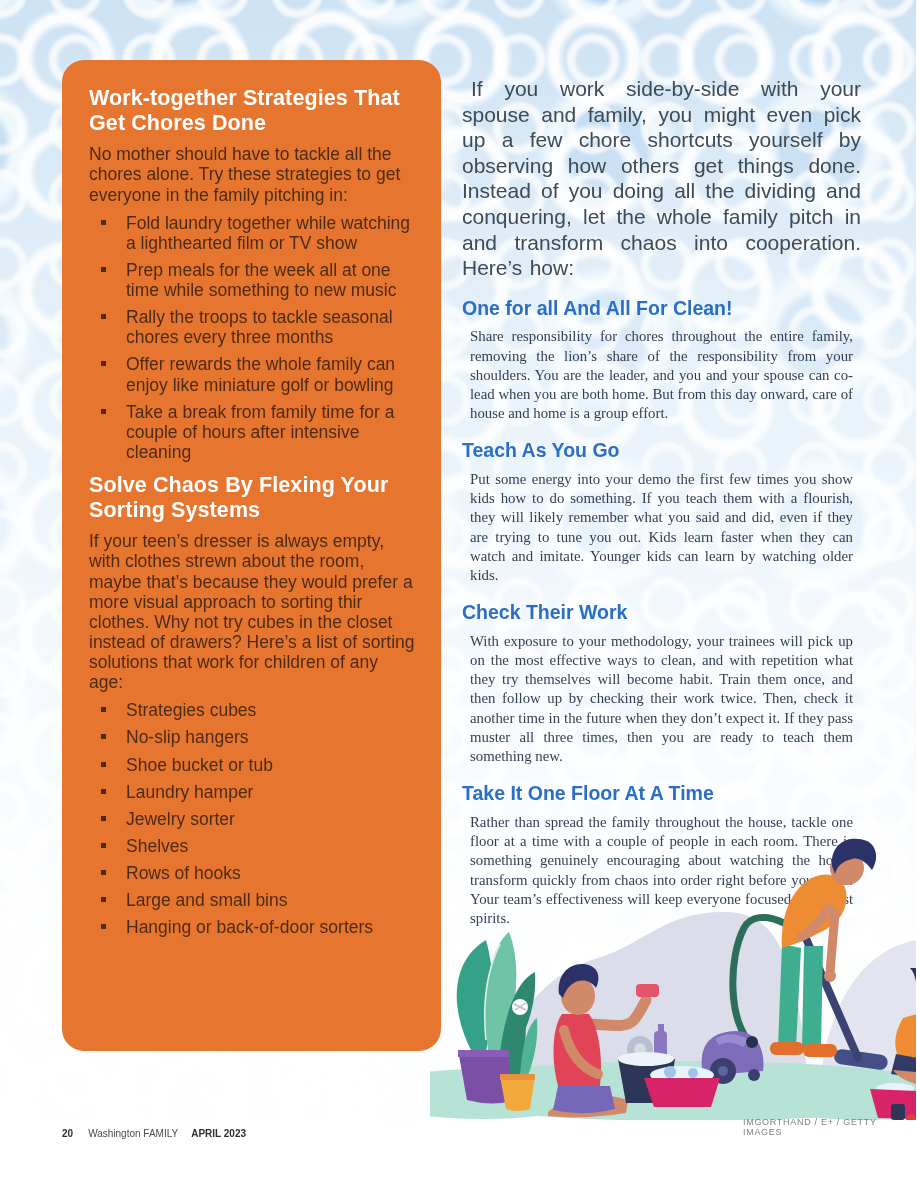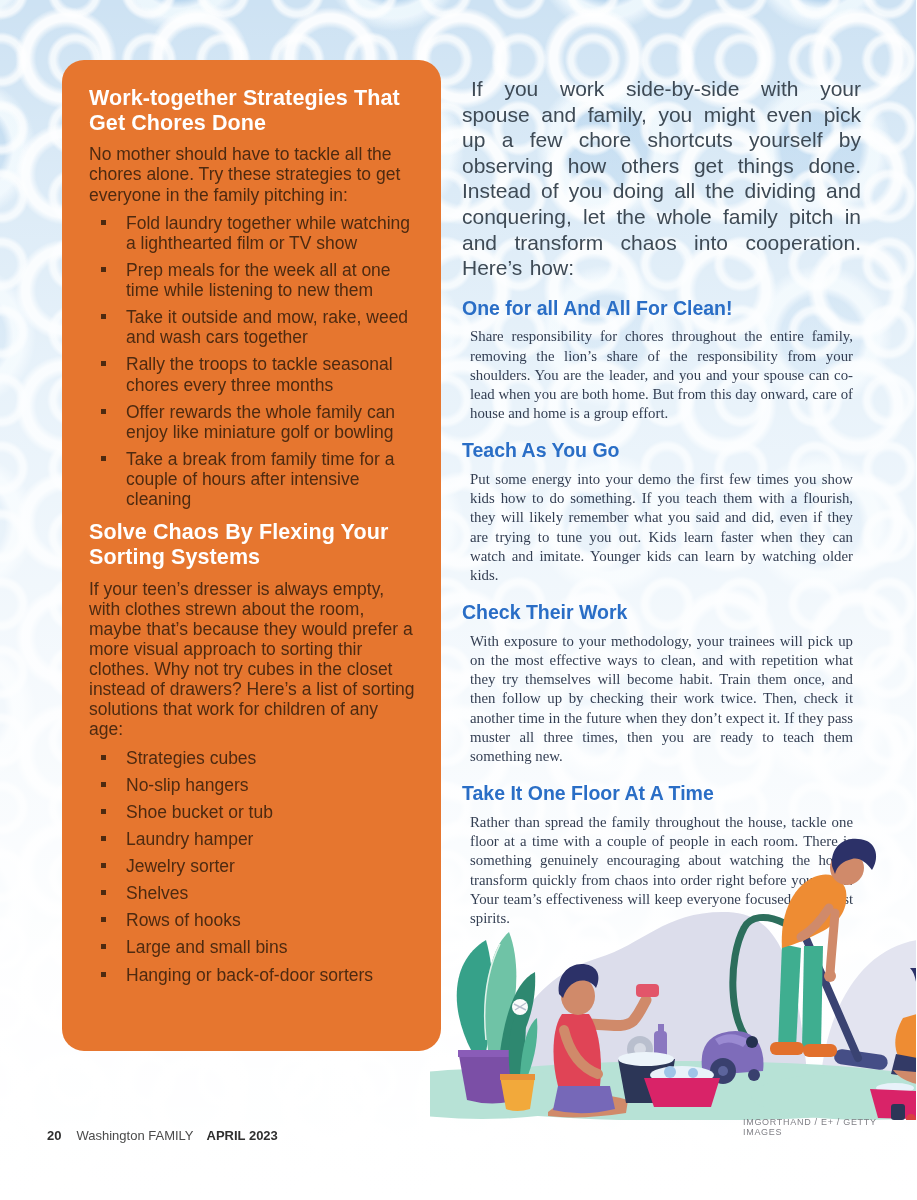--- a/index.html
+++ b/index.html
@@ -29,37 +29,37 @@
   .sq{position:absolute;left:12px;top:7px;width:5px;height:5px;background:#4e2a10;}
   
   .article{position:absolute;left:462px;top:76px;width:399px;}
   .intro{margin:0 0 12px;font-size:21px;line-height:1.22;color:#3e4a55;text-align:justify;text-indent:9px;word-spacing:1.5px;}
   .sec-h{margin:17px 0 3px;font-size:19.5px;line-height:1.1;font-weight:700;color:#2a6ec6;}
   .sec-p{margin:8px;font-family:"Liberation Serif",serif;font-size:14.8px;line-height:1.30;color:#333e52;text-align:justify;}
   
   .illus{position:absolute;left:430px;top:828px;width:487px;height:292px;}
   
   .credit{position:absolute;left:703px;top:1117px;font-size:9px;letter-spacing:0.7px;color:#7f7f85;margin-left:40px;}
-  .footer{position:absolute;left:47px;top:1128px;font-size:13px;color:#3b3b3b;}
+  .footer{position:absolute;left:62px;top:1128px;font-size:10px;color:#3b3b3b;}
   .footer .pg{font-weight:700;color:#2f2f2f;margin-right:15px;}
   .footer .mag{color:#4a4a4a;}
   .footer .issue{font-weight:700;color:#2f2f2f;margin-left:13px;}
 </style>
 </head>
 <body>
 
 <div class="page">
 
   <section class="orange-box">
     <h2 class="box-h">Work-together Strategies That Get Chores Done</h2>
     <p class="box-p">No mother should have to tackle all the chores alone. Try these strategies to get everyone in the family pitching in:</p>
     <ul class="box-list">
       <li><span class="sq"></span><span>Fold laundry together while watching a lighthearted film or TV show</span></li>
-      <li><span class="sq"></span><span>Prep meals for the week all at one time while listening to new them</span></li>
-      <li><span class="sq"></span><span>Take it outside and mow, rake, weed and wash cars together</span></li>
+      <li><span class="sq"></span><span>Prep meals for the week all at one time while something to new music</span></li>
+      <li><span class="sq"></span></li>
       <li><span class="sq"></span><span>Rally the troops to tackle seasonal chores every three months</span></li>
       <li><span class="sq"></span><span>Offer rewards the whole family can enjoy like miniature golf or bowling</span></li>
       <li><span class="sq"></span><span>Take a break from family time for a couple of hours after intensive cleaning</span></li>
     </ul>
     <h2 class="box-h box-h2">Solve Chaos By Flexing Your Sorting Systems</h2>
     <p class="box-p">If your teen’s dresser is always empty, with clothes strewn about the room, maybe that’s because they would prefer a more visual approach to sorting thir clothes. Why not try cubes in the closet instead of drawers? Here’s a list of sorting solutions that work for children of any age:</p>
     <ul class="box-list">
       <li><span class="sq"></span><span>Strategies cubes</span></li>
       <li><span class="sq"></span><span>No-slip hangers</span></li>
       <li><span class="sq"></span><span>Shoe bucket or tub</span></li>

